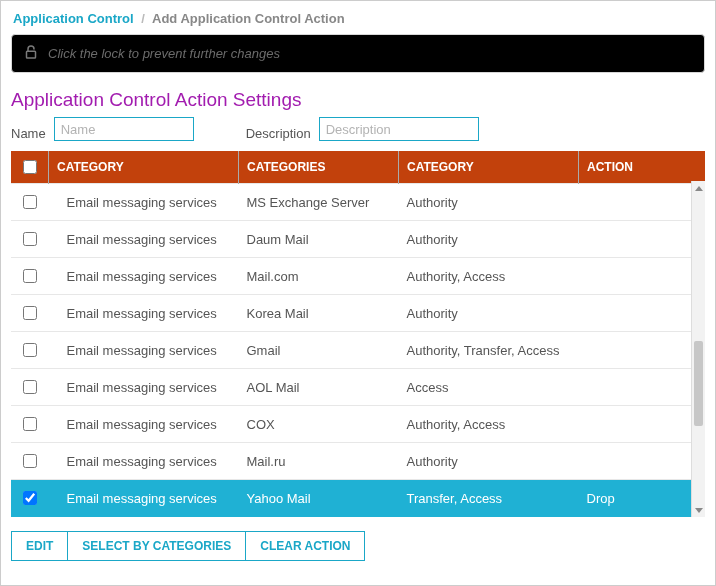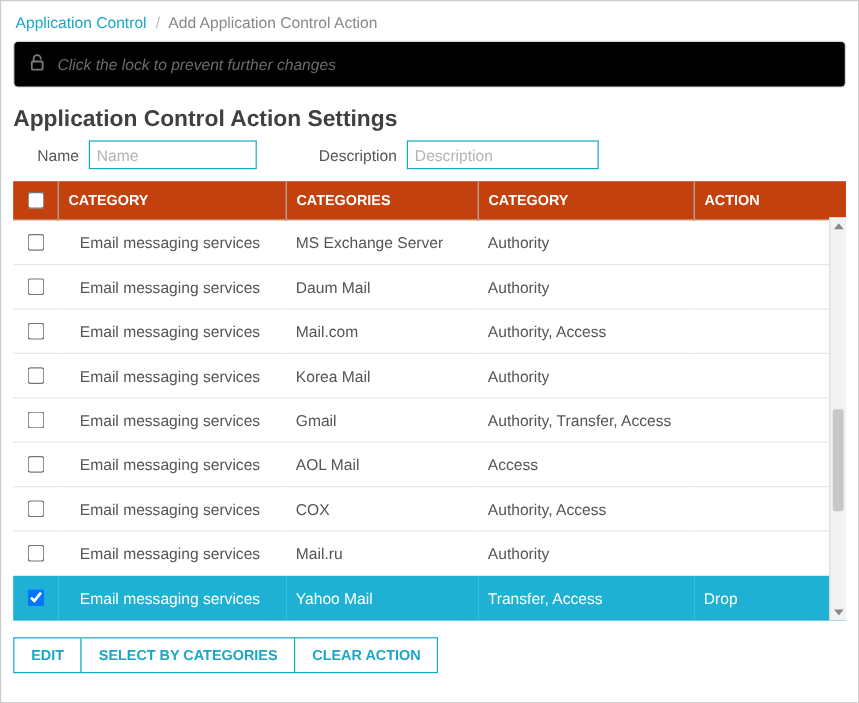--- a/index.html
+++ b/index.html
@@ -13,45 +13,46 @@
   .page {
     width: 716px;
     height: 586px;
     border: 1px solid #ccc;
     padding: 6px 10px 10px 10px;
     position: relative;
   }
   .breadcrumb {
     font-size: 13px;
     padding: 4px 2px 8px 2px;
+    font-weight: bold;
   }
   .breadcrumb a { color: #1aa7c7; text-decoration: none; }
   .breadcrumb .sep { color: #bbb; margin: 0 4px; }
   .breadcrumb .current { color: #888; }
 
   .lockbar {
     border: 1px solid #d7d7d7;
     border-radius: 4px;
     padding: 8px 10px;
     background: #000000;
     display: flex;
     align-items: center;
     gap: 8px;
   }
   .lockbar svg { width: 18px; height: 18px; }
   .lockbar .msg { font-style: italic; color: #6b6b6b; }
 
   h2.page-title {
-    font-weight: 700;
+    font-weight: 400;
     font-size: 19px;
-    color: #404040;
+    color: #a21caf;
     margin: 16px 0 6px 0;
   }
 
-  .form-row { display: flex; align-items: center; gap: 8px; margin-bottom: 10px; flex-wrap: wrap; margin-left: 20px; }
+  .form-row { display: flex; align-items: flex-end; gap: 8px; margin-bottom: 10px; flex-wrap: wrap; }
   .form-row label { color: #555; }
   input.txt, select.sel, input.search {
     border: 1px solid #1aa7c7;
     height: 24px;
     padding: 0 6px;
     font-family: inherit;
     font-size: 13px;
     color: #444;
     background: #fff;
   }

